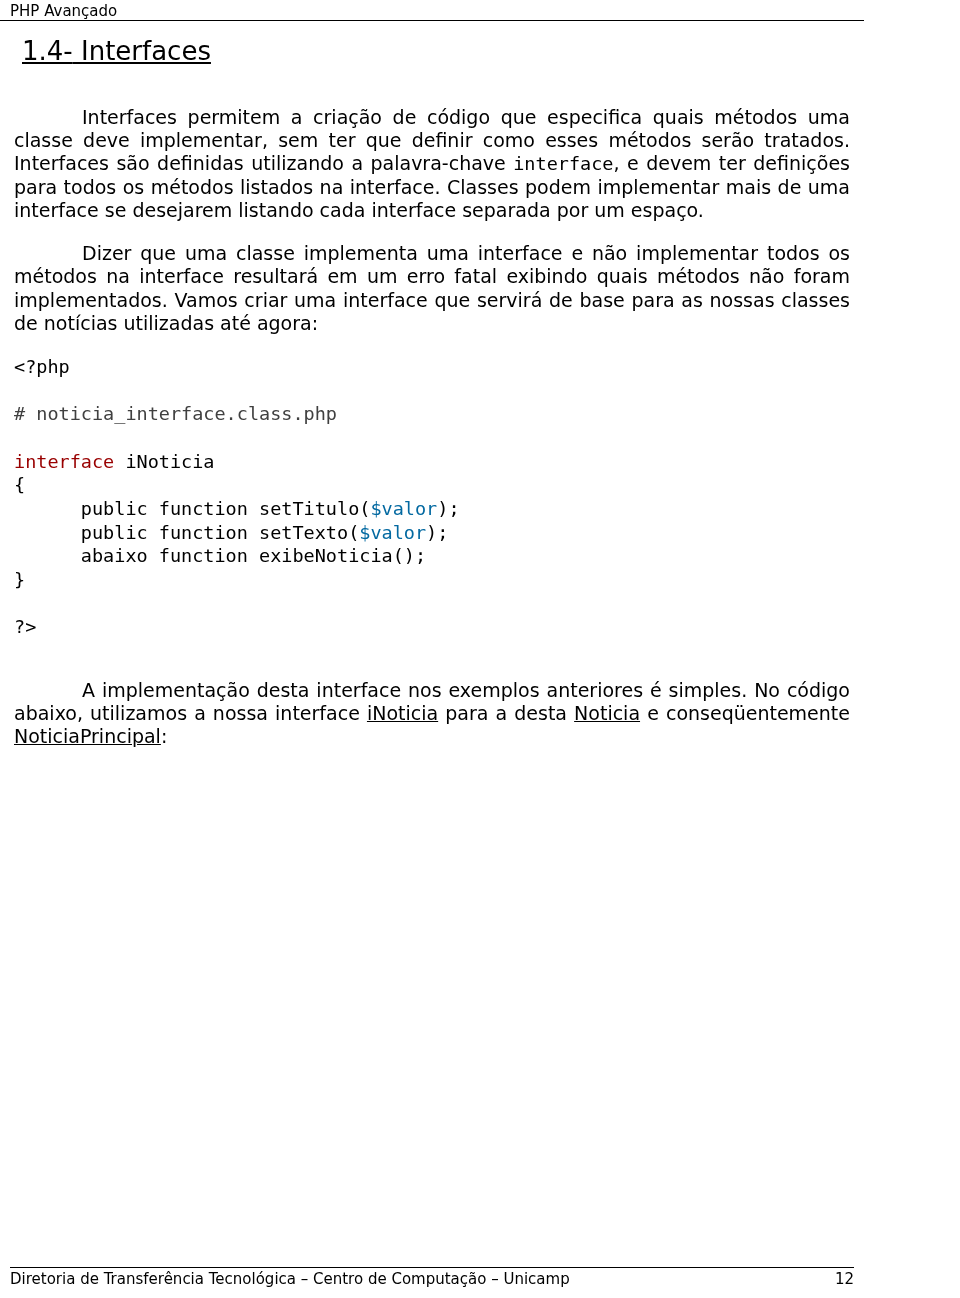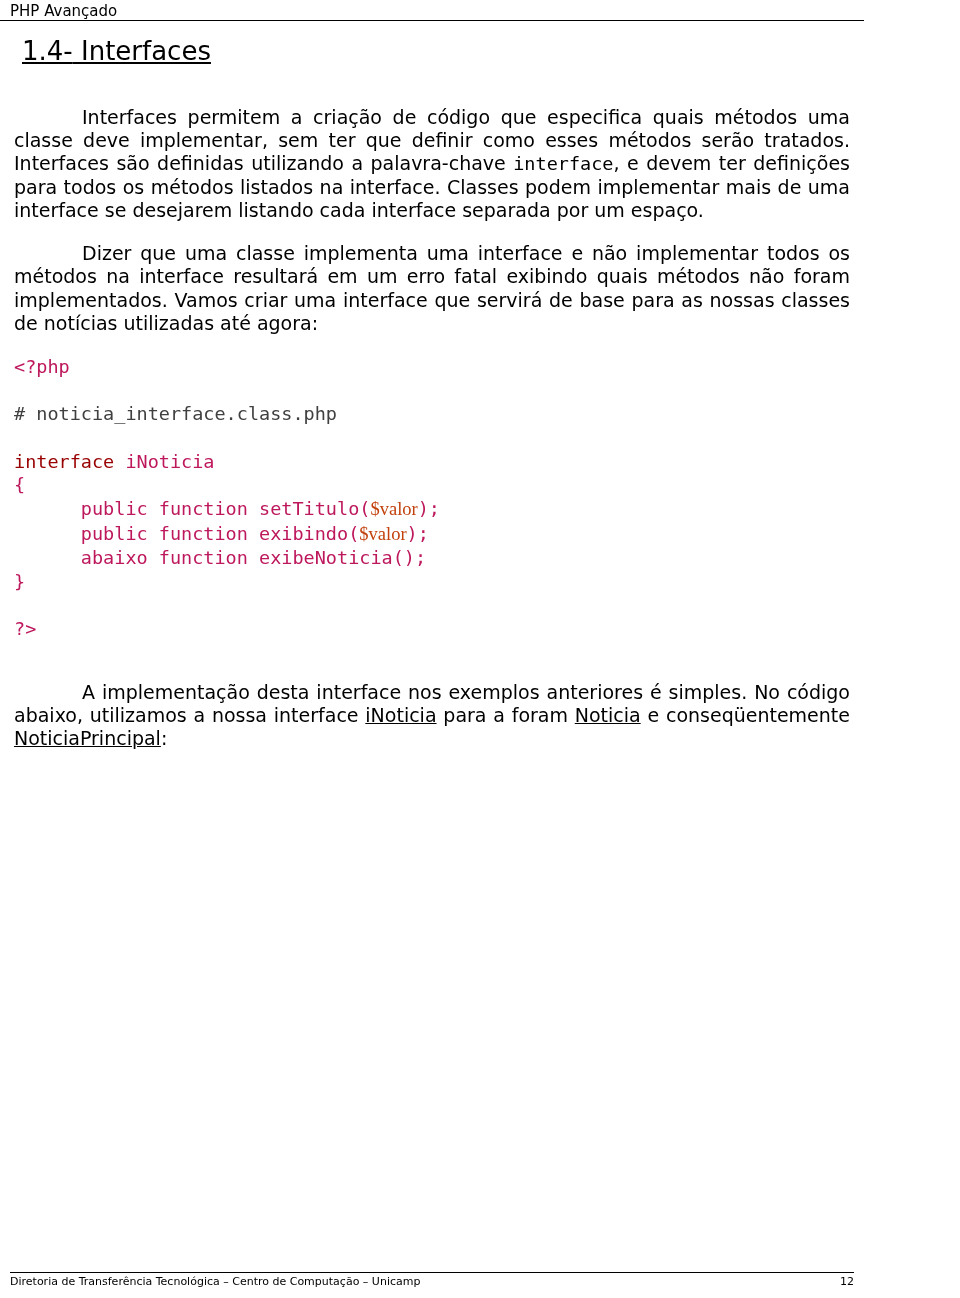--- a/index.html
+++ b/index.html
@@ -61,32 +61,32 @@
     margin: 4px 0 24px 0;
   }
   .underline { text-decoration: underline; }
   .codeblock {
     font-family: "DejaVu Sans Mono", "Courier New", monospace;
     font-size: 18.5px;
     line-height: 1.28;
     white-space: pre;
     margin: 0 0 40px 0;
   }
-  .c-blue   { color: #be185d; }
+  .c-blue   { color: #000000; }
   .c-green  { color: #404040; }
   .c-red    { color: #990000; }
-  .c-black  { color: #c2410c; font-family: Liberation Serif, serif; }
+  .c-black  { color: #0369a1; }
   .footer {
     position: absolute;
     left: 10px;
     right: 10px;
     bottom: 10px;
     border-top: 1.5px solid #000;
     padding-top: 2px;
-    font-size: 11px;
+    font-size: 15px;
     display: flex;
     justify-content: space-between;
   }
 </style>
 </head>
 <body>
 
 <div class="page">
 
   <div class="header">
@@ -108,28 +108,28 @@
     </p>
 
 
     <div class="codeblock"><span class="c-blue">&lt;?php</span>
 
 <span class="c-green"># noticia_interface.class.php</span>
 
 <span class="c-red">interface</span><span class="c-blue"> iNoticia</span>
 <span class="c-blue">{</span>
 <span class="c-blue">      public function setTitulo(</span><span class="c-black">$valor</span><span class="c-blue">);</span>
-<span class="c-blue">      public function exibindo(</span><span class="c-black">$valor</span><span class="c-blue">);</span>
+<span class="c-blue">      public function setTexto(</span><span class="c-black">$valor</span><span class="c-blue">);</span>
 <span class="c-blue">      abaixo function exibeNoticia();</span>
 <span class="c-blue">}</span>
 
 <span class="c-blue">?&gt;</span></div>
 
     <p class="para">
-      <span class="indent"></span><span>A implementação desta interface nos exemplos anteriores é simples. No código abaixo, utilizamos a nossa interface </span><span class="underline">iNoticia</span><span> para a foram </span><span class="underline">Noticia</span><span> e conseqüentemente </span><span class="underline">NoticiaPrincipal</span><span>:</span>
+      <span class="indent"></span><span>A implementação desta interface nos exemplos anteriores é simples. No código abaixo, utilizamos a nossa interface </span><span class="underline">iNoticia</span><span> para a desta </span><span class="underline">Noticia</span><span> e conseqüentemente </span><span class="underline">NoticiaPrincipal</span><span>:</span>
     </p>
 
   </div>
 
   <div class="footer">
     <span>Diretoria de Transferência Tecnológica – Centro de Computação – Unicamp</span>
     <span>12</span>
   </div>
 
 </div>

